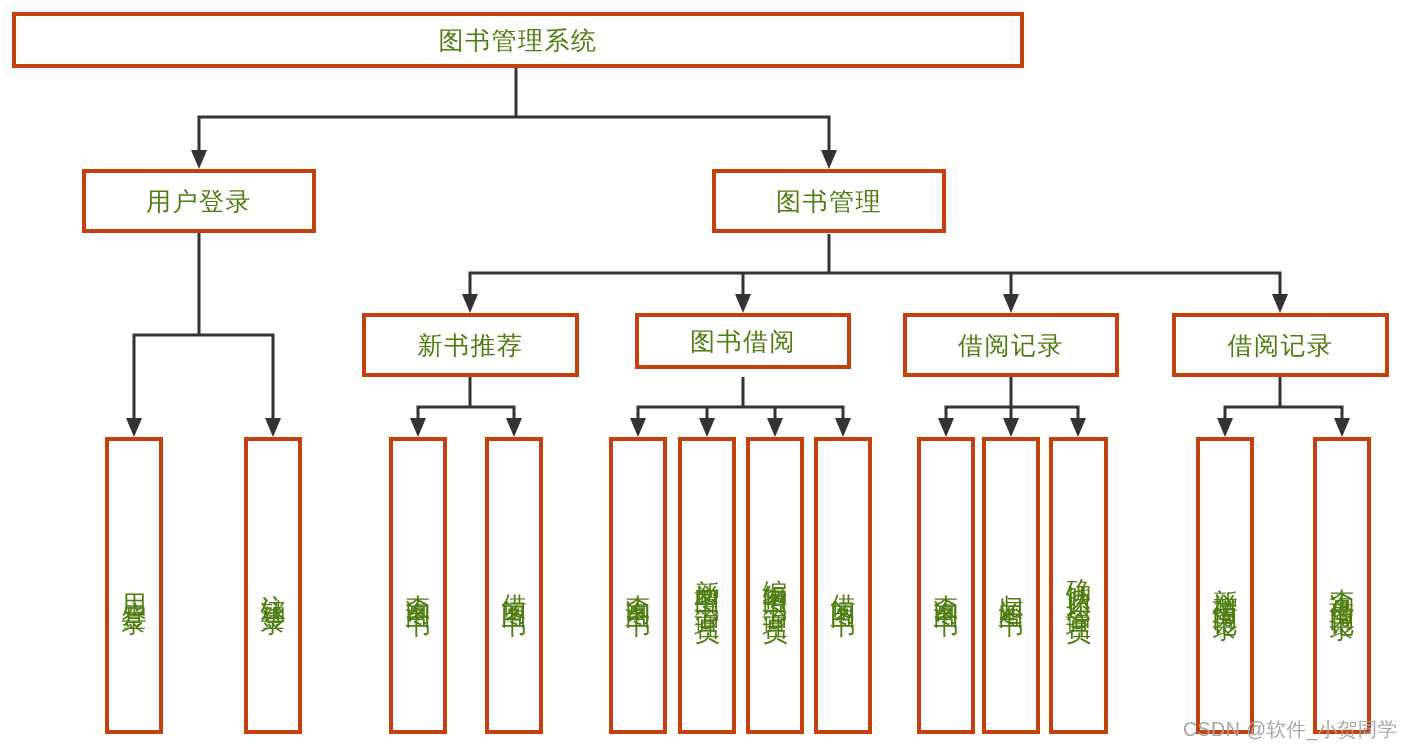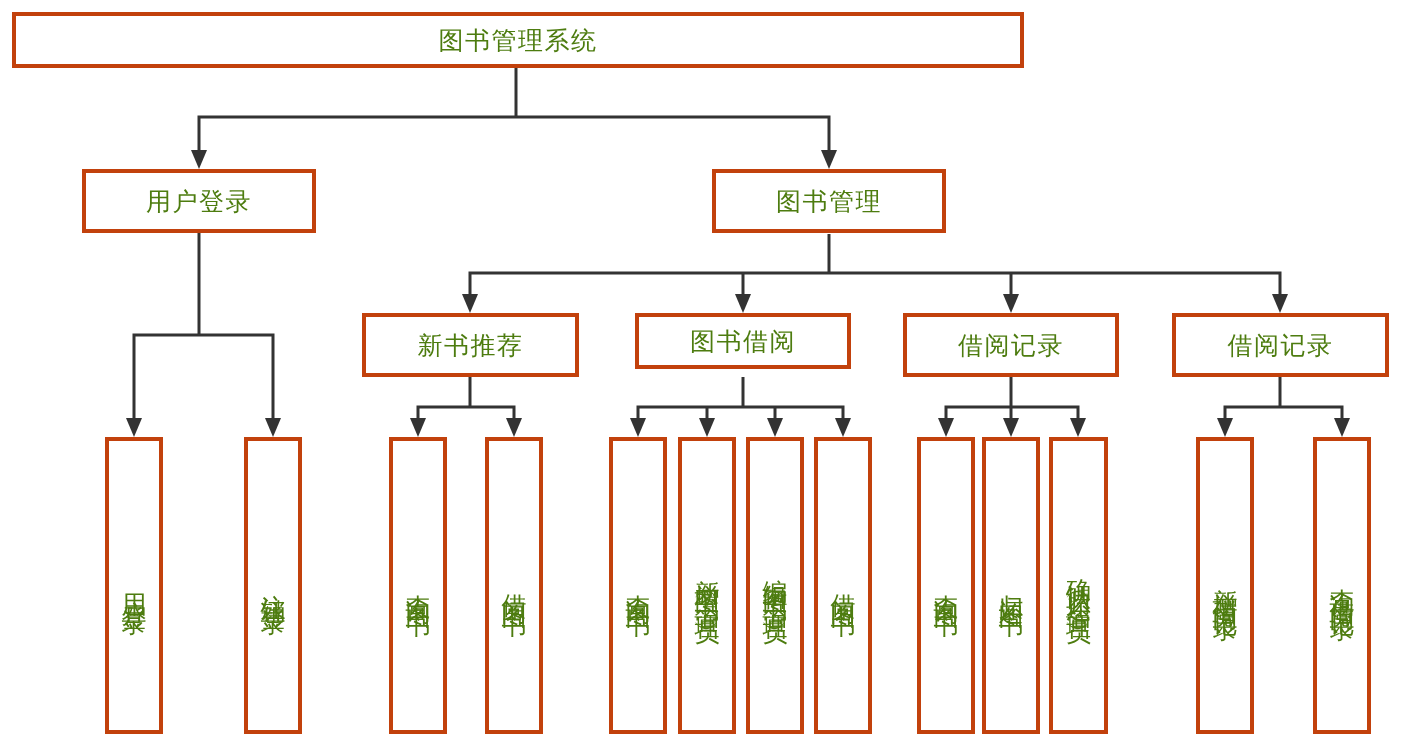--- a/index.html
+++ b/index.html
@@ -105,14 +105,15 @@
   <div class="node vnode" style="left:746px; top:437px; width:58px; height:297px;">编辑图书（管理员）</div>
   <div class="node vnode" style="left:814px; top:437px; width:58px; height:297px;">借阅图书</div>
 
   <div class="node vnode" style="left:917px; top:437px; width:58px; height:297px;">查询图书</div>
   <div class="node vnode" style="left:982px; top:437px; width:58px; height:297px;">归还图书</div>
   <div class="node vnode" style="left:1049px; top:437px; width:59px; height:297px;">确认归还（管理员）</div>
 
   <div class="node vnode" style="left:1196px; top:437px; width:58px; height:297px;">新增借阅记录</div>
   <div class="node vnode" style="left:1313px; top:437px; width:58px; height:297px;">查询借阅记录</div>
 
+  <div class="watermark">CSDN @软件_小贺同学</div>
 
 </div>
 
 </body></html>

